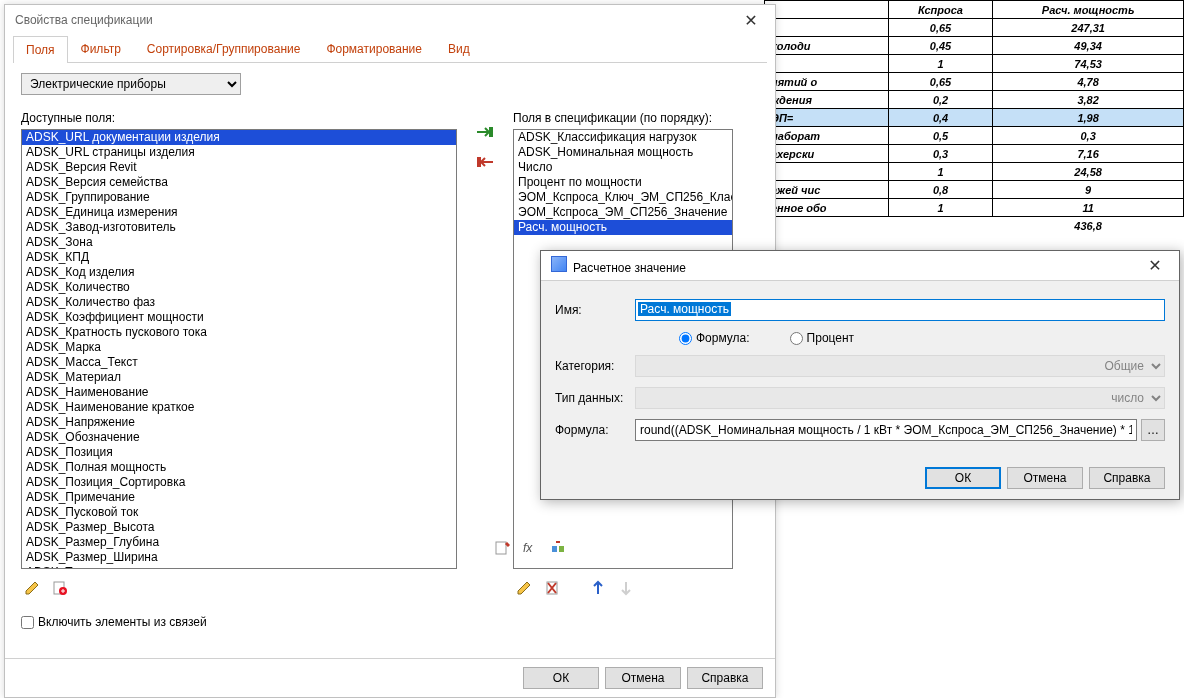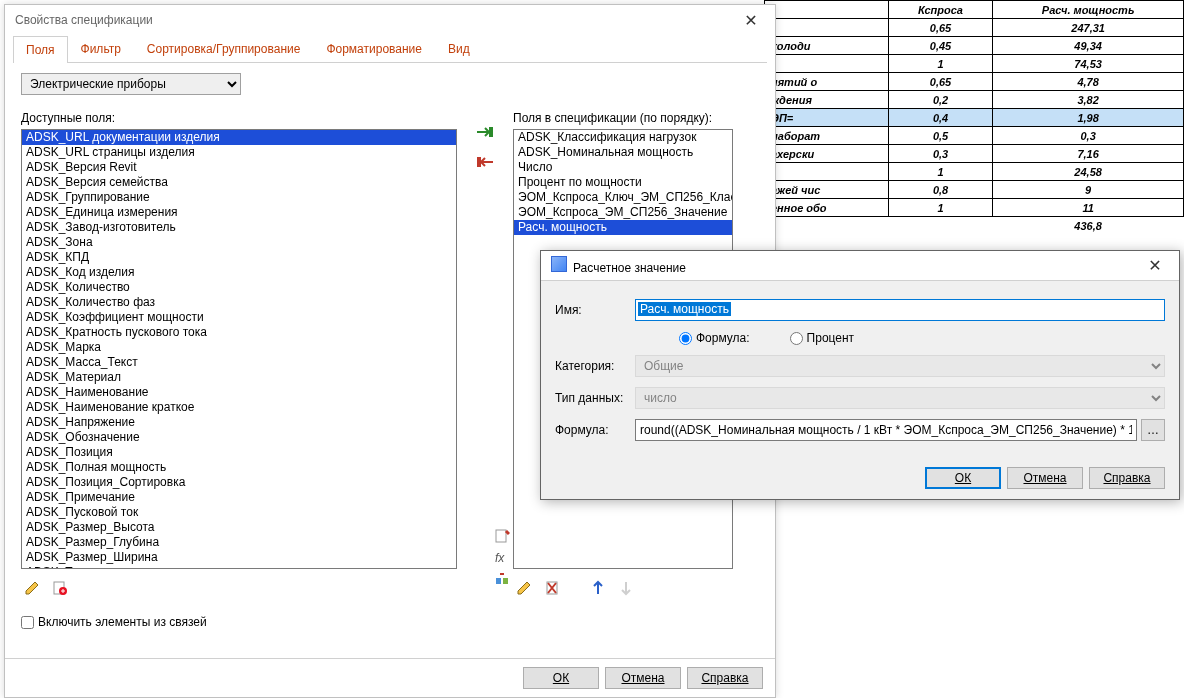--- a/index.html
+++ b/index.html
@@ -36,41 +36,41 @@
 .listbox .item.sel { background: #1d4ed8; color: #fff; }
 
 .icon-btn { width: 22px; height: 22px; display: flex; align-items: center; justify-content: center; cursor: pointer; border: 1px solid transparent; }
 
 .toolbar-row { display: flex; gap: 6px; margin-top: 8px; }
 
 .chk-row { margin-top: 16px; }
 input[type=checkbox] { vertical-align: middle; margin-right: 4px; }
 
 .footer-main { position: absolute; bottom: 0; left: 0; right: 0; padding: 8px 12px; border-top: 1px solid #d0d0d0; display: flex; justify-content: flex-end; gap: 6px; }
-button.std { width: 76px; height: 22px; border: 1px solid #adadad; background: #e1e1e1; cursor: pointer; text-decoration: underline; }
+button.std { width: 76px; height: 22px; border: 1px solid #adadad; background: #e1e1e1; cursor: pointer; }
 button.std.focus { border: 2px solid #0078d7; }
 
 
 .dialog-sub { position: absolute; left: 540px; top: 250px; width: 640px; height: 250px; background: #f0f0f0; border: 1px solid #646464; box-shadow: 2px 2px 12px rgba(0,0,0,0.3); }
 .dialog-sub .titlebar { background: #fff; color: #000; border-bottom: 1px solid #d0d0d0; text-align: right; }
 .dialog-sub .titlebar .ico { width: 16px; height: 16px; display: inline-block; background: linear-gradient(135deg,#8ab4f8,#4285f4); margin-right: 6px; border: 1px solid #3367d6; }
 
 .form { padding: 18px 14px; }
 .form-row { display: flex; align-items: center; margin-bottom: 10px; }
 .form-row .flabel { width: 80px; }
 .form-row .fcontrol { flex: 1; }
 
 input[type=text].tfield { width: 100%; height: 22px; border: 1px solid #7a7a7a; padding: 0 4px; }
 .name-hl { background: #0078d7; color: #fff; padding: 0 2px; display: inline-block; }
 .name-wrap { border: 1px solid #0078d7; height: 22px; padding: 2px 2px; background: #fff; }
 
 .radio-row { display: flex; gap: 40px; margin-left: 44px; }
 .radio-row label { display: flex; align-items: center; gap: 4px; }
 
-select.wide { width: 100%; height: 22px; border: 1px solid #d0d0d0; background: #e6e6e6; padding: 0 4px; color: #555; }
+select.wide { width: 100%; height: 22px; border: 1px solid #d0d0d0; background: #e6e6e6; padding: 0 4px; color: #555; text-align: right; }
 
 .formula-row { display: flex; align-items: center; gap: 4px; }
 .formula-row input { flex: 1; }
 .ellipsis-btn { width: 24px; height: 22px; border: 1px solid #adadad; background: #e1e1e1; cursor: pointer; }
 
 .footer-sub { position: absolute; bottom: 0; right: 0; padding: 10px 14px; display: flex; gap: 6px; }
 
 
 svg { display: block; }
 
@@ -275,21 +275,21 @@
           <span class="icon-btn" style="opacity:0.4">
               <svg width="16" height="16">
                 <path d="M8 2 L8 14 M4 10 L8 14 L12 10" stroke="#888" fill="none" stroke-width="2"></path>
               </svg>
             </span>
         </div>
       </div>
     </div>
 
     
-    <div style="position:absolute; left:486px; top:520px; display:flex; flex-direction:column; ">
+    <div style="position:absolute; left:486px; top:532px; display:flex; flex-direction:row; gap:6px;">
       <span class="icon-btn">
           <svg width="16" height="16">
             <rect x="2" y="2" width="10" height="12" fill="#fff" stroke="#999"></rect>
             <path d="M12 3 L15 6" stroke="#c0392b" stroke-width="3"></path>
           </svg>
         </span>
       <span class="icon-btn">
           <svg width="16" height="16">
             <text x="1" y="12" font-size="11" font-style="italic" fill="#555">fx</text>
           </svg>

